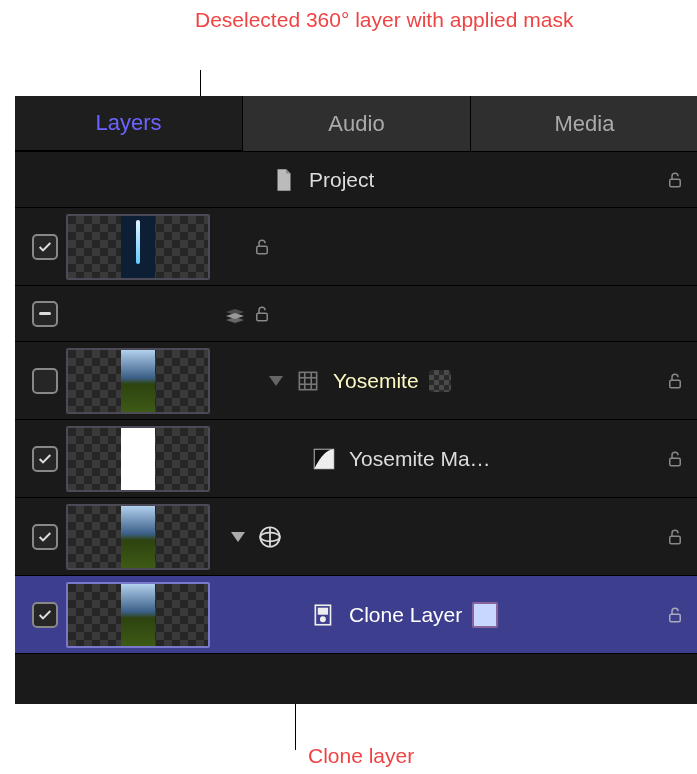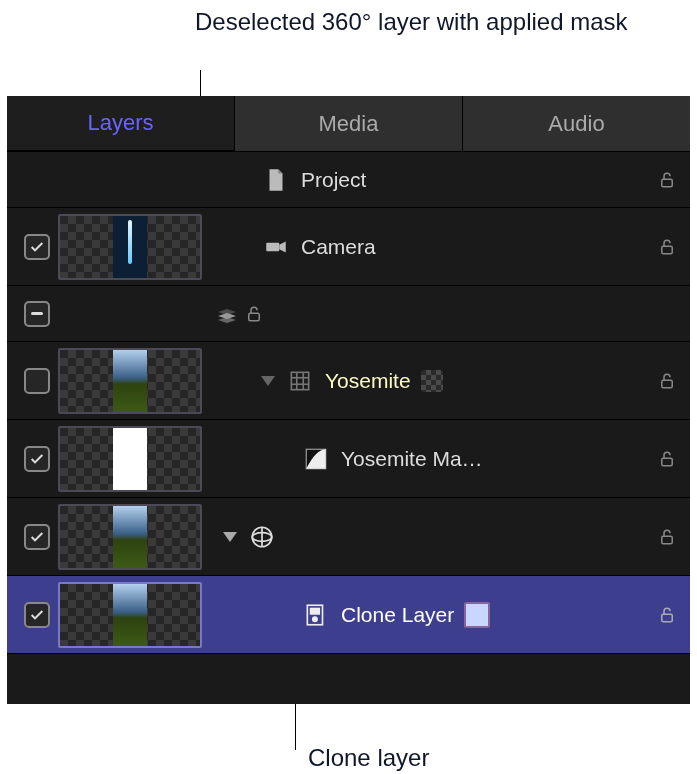--- a/index.html
+++ b/index.html
@@ -10,35 +10,35 @@
     background: #fff;
     font-family: -apple-system, "Helvetica Neue", Arial, sans-serif;
     font-size: 14px;
     color: #222;
     overflow: hidden;
   }
 
   
   .annotation {
     position: absolute;
-    font-size: 24px;
+    font-size: 21px;
     line-height: 1.35;
-    color: #0f172a;
+    color: #ef4444;
   }
 
   
   .callout-line {
     position: absolute;
     background: #000;
   }
 
   
   .panel {
     position: absolute;
-    left: 7px;
+    left: 15px;
     top: 96px;
     width: 683px;
     height: 608px;
     background: #1a1a1a;
     color: #ccc;
     font-size: 20px;
   }
 
   
   .tabs {
@@ -198,22 +198,22 @@
 <div class="callout-line" style="left:200px; top:70px; width:1px; height:355px;"></div>
 <div class="callout-line" style="left:200px; top:425px; width:60px; height:1px;"></div>
 
 <div class="annotation" style="left:308px; top:742px;">Clone layer</div>
 <div class="callout-line" style="left:295px; top:688px; width:1px; height:62px;"></div>
 
 <div class="panel">
 
   <div class="tabs">
     <div class="tab active">Layers</div>
+    <div class="tab inactive">Audio</div>
     <div class="tab inactive">Media</div>
-    <div class="tab inactive">Audio</div>
   </div>
 
   <div class="row short">
     <div class="chk-col"></div>
     <div class="thumb-col"></div>
     <div class="content-col">
       <div class="indent2"></div>
       <span class="row-icon">
         <svg viewBox="0 0 24 24" fill="currentColor">
             <path d="M6 2h8l4 4v16H6z" fill="#bbb"></path>
@@ -237,30 +237,20 @@
       <div class="chk">
         <svg viewBox="0 0 24 24" fill="none" stroke="currentColor" stroke-width="3">
             <polyline points="4 12 9 17 20 6"></polyline>
           </svg>
       </div>
     </div>
     <div class="thumb-col">
       <div class="thumb">
         <div class="strip saber"></div>
       </div>
-    </div>
-    <div class="content-col">
-      <div class="indent2"></div>
-      <span class="row-icon">
-        <svg viewBox="0 0 24 24" fill="#bbb">
-            <rect x="3" y="8" width="12" height="8" rx="1"></rect>
-            <path d="M15 10l6-3v10l-6-3z"></path>
-          </svg>
-      </span>
-      <span class="row-label">Camera</span>
     </div>
     <div class="right-col">
       <span class="lock">
         <svg viewBox="0 0 24 24" fill="none" stroke="currentColor" stroke-width="2">
             <rect x="5" y="11" width="14" height="10" rx="2"></rect>
             <path d="M8 11V7a4 4 0 0 1 8 0"></path>
           </svg>
       </span>
     </div>
   </div>

